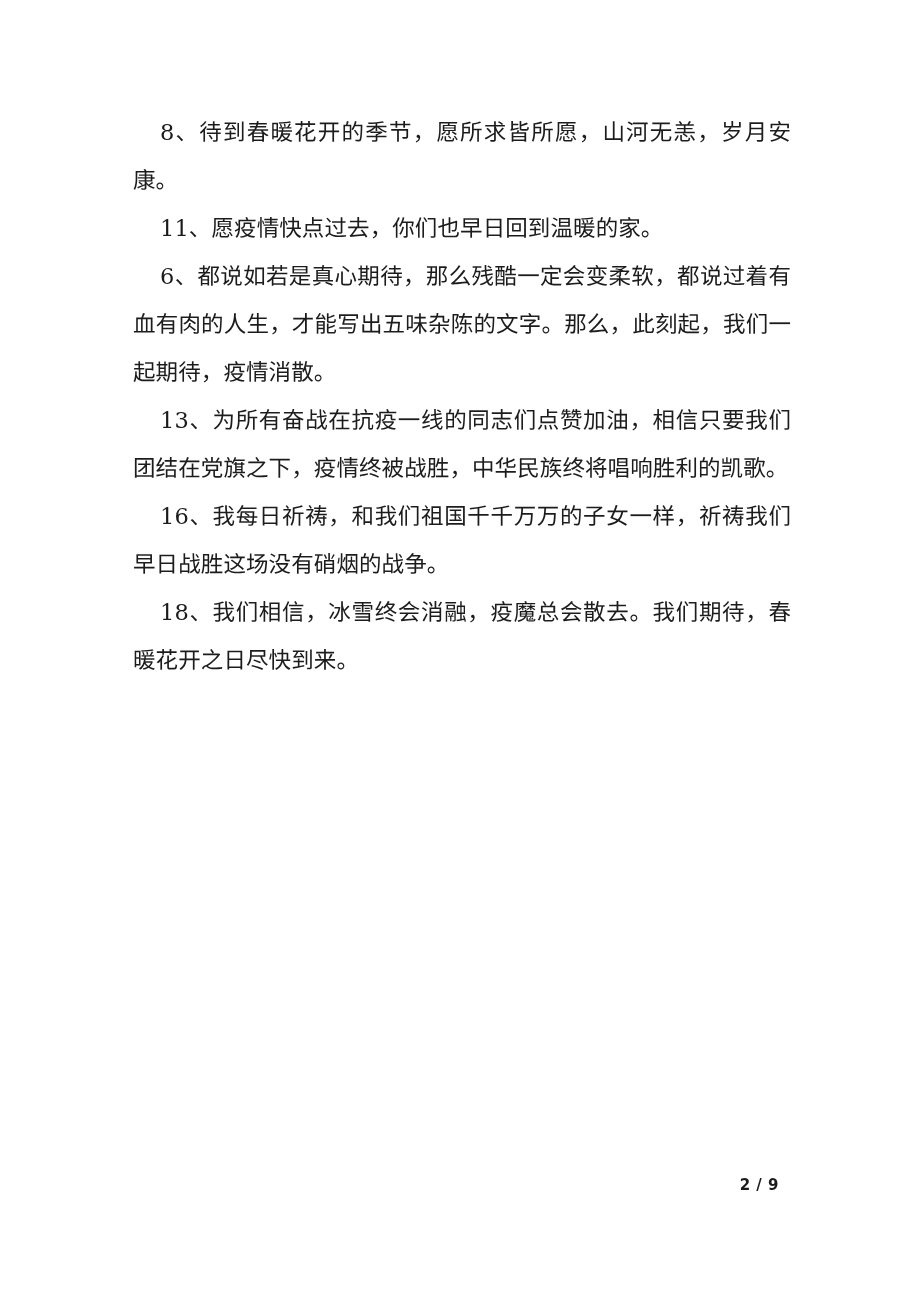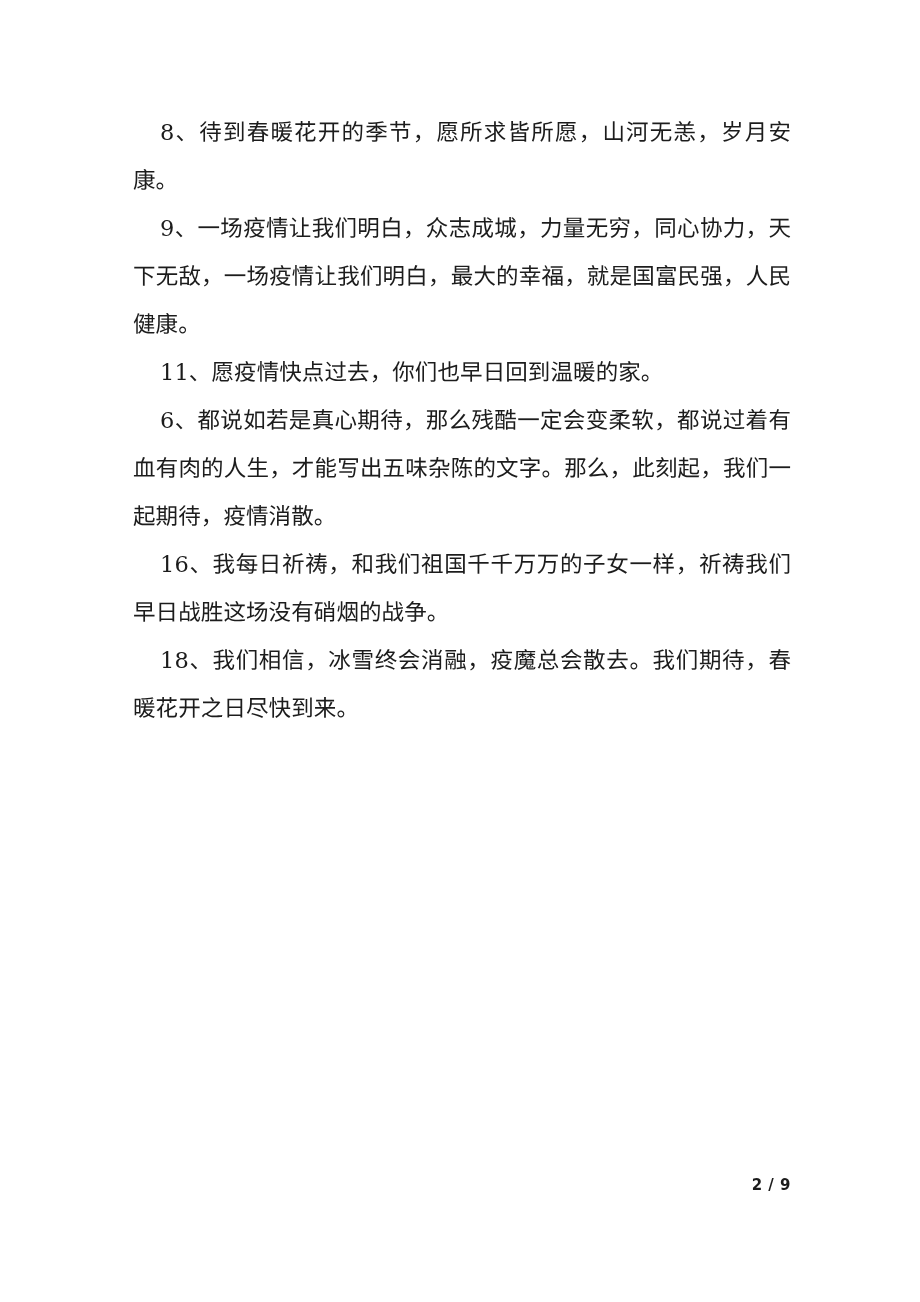--- a/index.html
+++ b/index.html
@@ -41,39 +41,39 @@
     white-space: normal;
   }
 
   
   .para + .para {
     margin-top: 0;
   }
 
   .page-footer {
     position: absolute;
-    right: 129px;
+    right: 141px;
     top: 1176px;
     font-family: "DejaVu Sans", "Liberation Sans", sans-serif;
     font-size: 15px;
     font-weight: bold;
     color: #1c1c1c;
     letter-spacing: 0.5px;
     white-space: nowrap;
   }
 </style>
 </head>
 <body>
 
 <div class="page">
 
   <div class="content">
     <p class="para">8、待到春暖花开的季节，愿所求皆所愿，山河无恙，岁月安康。</p>
-    <p class="para">9、一场疫情让我们明白，众志成城，力量无穷，同心协力，天下无敌，一场疫情让我们明白，最大的幸福，就是国富民强，人民健康。</p>
     <p class="para">11、愿疫情快点过去，你们也早日回到温暖的家。</p>
     <p class="para">6、都说如若是真心期待，那么残酷一定会变柔软，都说过着有血有肉的人生，才能写出五味杂陈的文字。那么，此刻起，我们一起期待，疫情消散。</p>
+    <p class="para">13、为所有奋战在抗疫一线的同志们点赞加油，相信只要我们团结在党旗之下，疫情终被战胜，中华民族终将唱响胜利的凯歌。</p>
     <p class="para">16、我每日祈祷，和我们祖国千千万万的子女一样，祈祷我们早日战胜这场没有硝烟的战争。</p>
     <p class="para">18、我们相信，冰雪终会消融，疫魔总会散去。我们期待，春暖花开之日尽快到来。</p>
   </div>
 
   <div class="page-footer">2 / 9</div>
 
 </div>
 
 </body></html>

